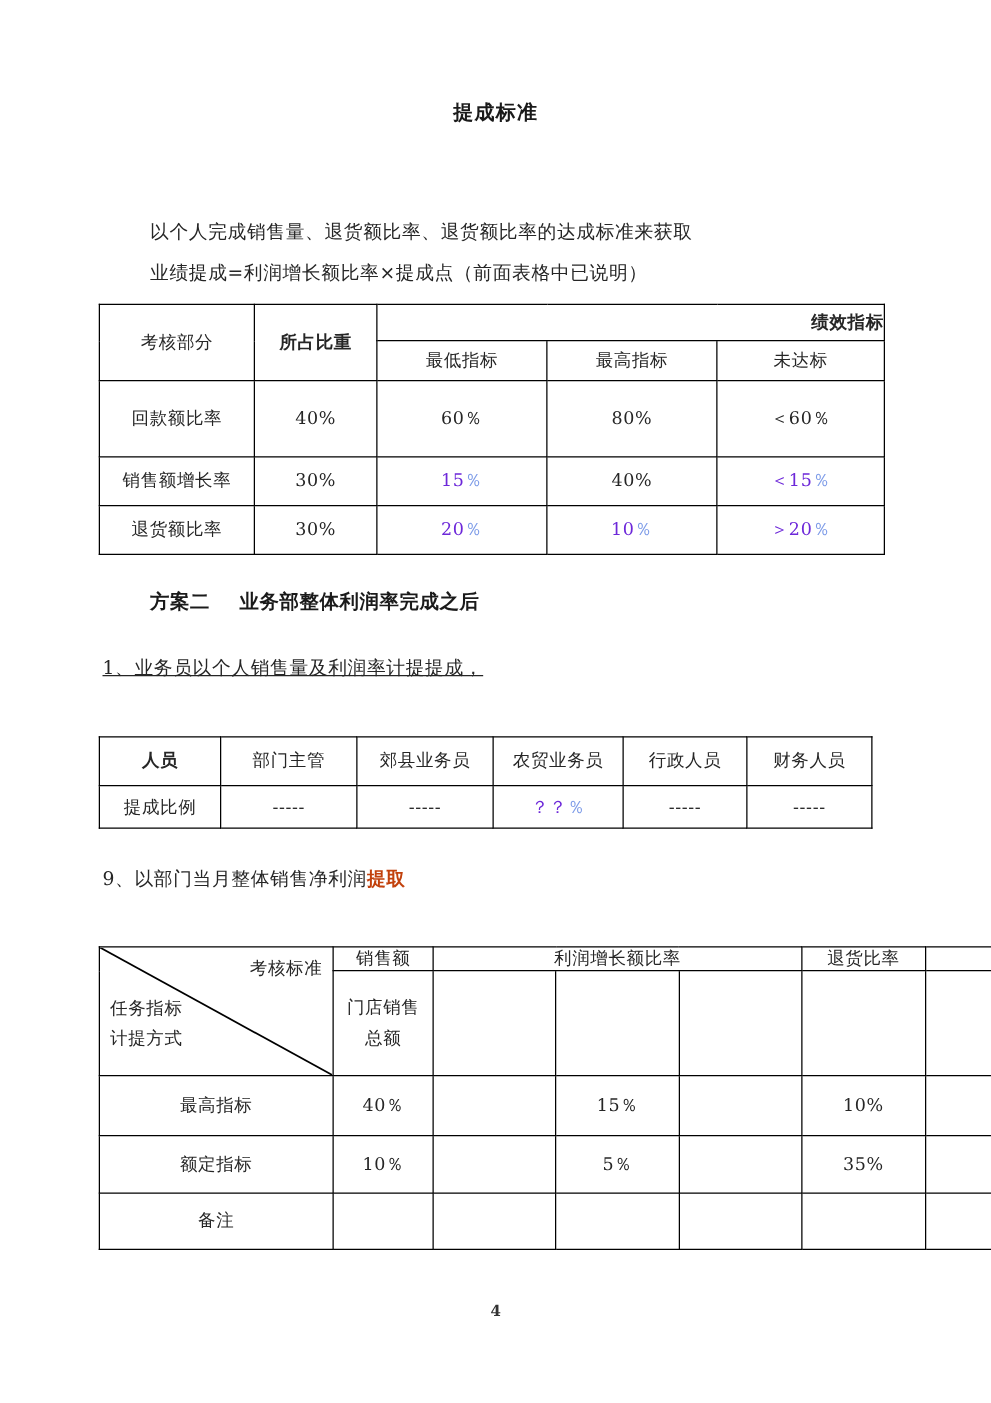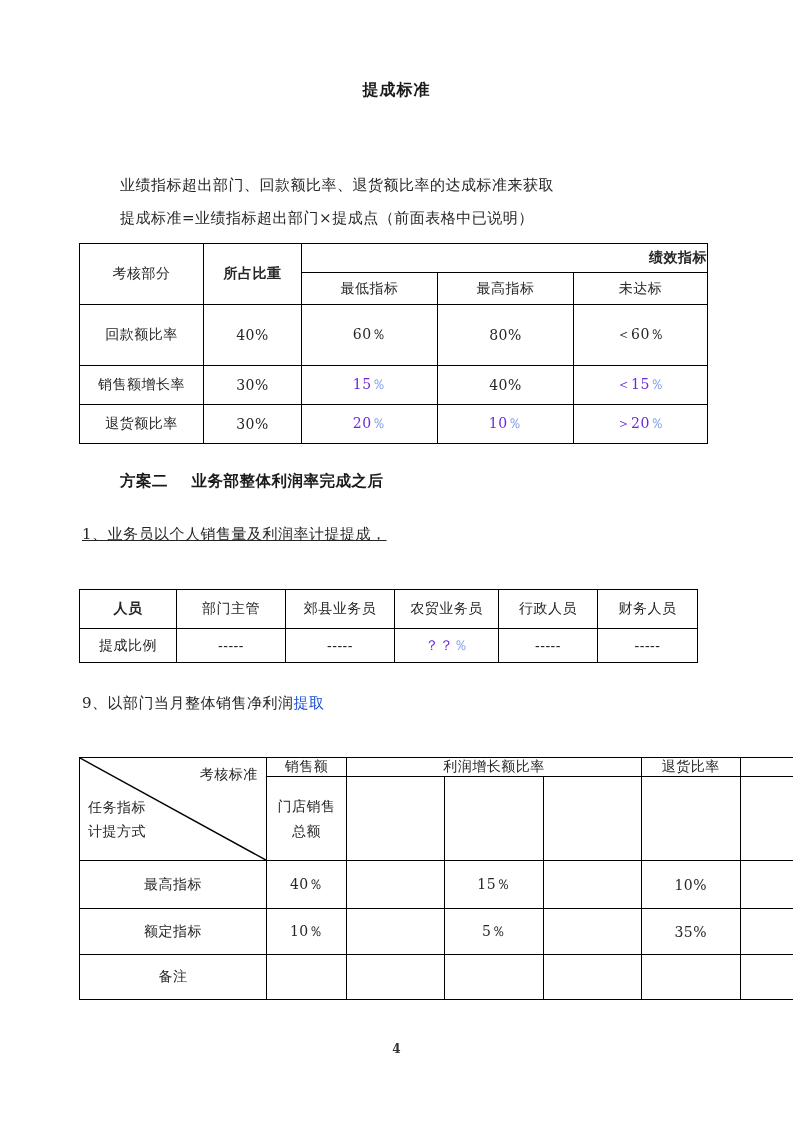--- a/index.html
+++ b/index.html
@@ -40,21 +40,21 @@
     letter-spacing: 0.5px;
     white-space: pre;
   }
   .para {
     position: absolute;
     font-size: 15px;
     color: #262626;
     letter-spacing: 0.5px;
     white-space: pre;
   }
-  .blue-txt { color: #1d4ed8; }
+  .blue-txt { color: #c2410c; font-weight: bold; }
 
   
   table.doc-table {
     position: absolute;
     border-collapse: collapse;
     table-layout: fixed;
     background: #fff;
   }
   table.doc-table td {
     border: 1px solid #000000;
@@ -114,22 +114,22 @@
   }
   .cell-multiline { line-height: 1.75; }
 </style>
 </head>
 <body>
 
 <div id="page">
 
   <div class="doc-title">提成标准</div>
 
-  <div class="para" style="left:120px; top:176px;">业绩指标超出部门、回款额比率、退货额比率的达成标准来获取</div>
-  <div class="para" style="left:120px; top:209px;">提成标准=业绩指标超出部门×提成点（前面表格中已说明）</div>
+  <div class="para" style="left:120px; top:176px;">以个人完成销售量、退货额比率、退货额比率的达成标准来获取</div>
+  <div class="para" style="left:120px; top:209px;">业绩提成=利润增长额比率×提成点（前面表格中已说明）</div>
 
   <table class="doc-table" style="left:79px; top:243px; width:628px;">
     <colgroup>
       <col style="width:124px">
       <col style="width:98px">
       <col style="width:136px">
       <col style="width:136px">
       <col style="width:134px">
     </colgroup>
     <tbody>

